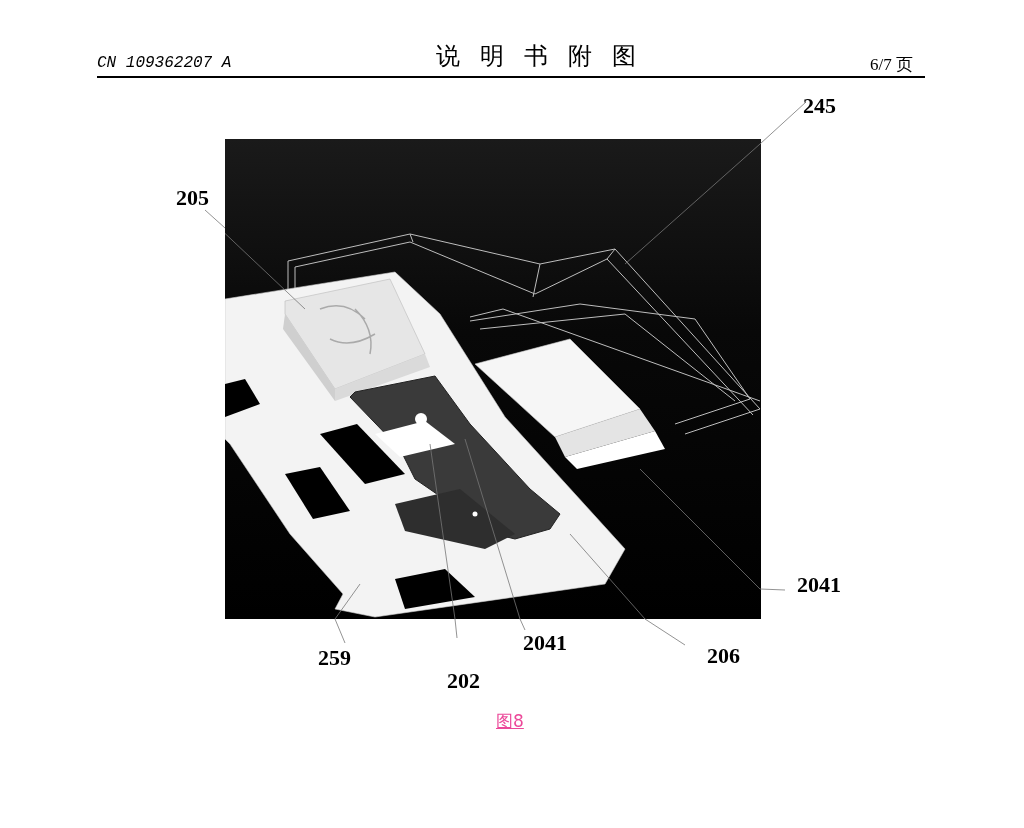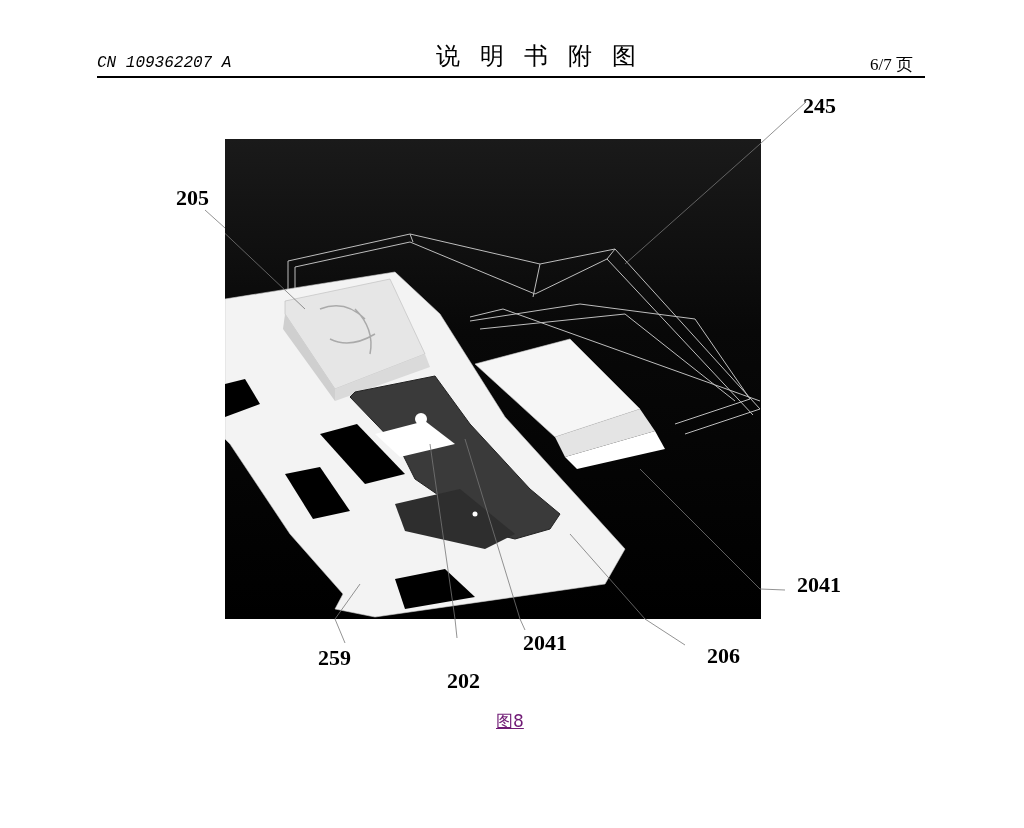--- a/index.html
+++ b/index.html
@@ -3,21 +3,21 @@
 <meta charset="utf-8">
 <style>
   html, body { margin:0; padding:0; background:#ffffff; }
   body { width:1024px; height:828px; position:relative; overflow:hidden; font-family:"Liberation Serif", serif; color:#000; }
   .hdr-left { position:absolute; left:97px; top:54px; font-family:"Liberation Mono", monospace; font-size:16px; letter-spacing:0px;font-style:italic; }
   .hdr-center { position:absolute; left:400px; top:40px; font-family:"DejaVu Sans", sans-serif; font-size:24px; letter-spacing:20px;margin-left:36px; }
   .hdr-right { position:absolute; left:870px; top:53px; font-family:"Liberation Serif", serif; font-size:17px; }
   .hdr-rule { position:absolute; left:97px; top:76px; width:828px; height:2px; background:#000; }
   .figure { position:absolute; left:225px; top:139px; width:536px; height:480px; }
   .label { position:absolute; font-family:"Liberation Serif", serif; font-weight:bold; font-size:22px; }
-  .caption { position:absolute; left:496px; top:710px; font-family:"DejaVu Sans", sans-serif; font-size:17px; color:#701a75;text-decoration:underline; }
+  .caption { position:absolute; left:496px; top:710px; font-family:"DejaVu Sans", sans-serif; font-size:17px; color:#ec4899;text-decoration:underline; }
   svg.leaders { position:absolute; left:0; top:0; }
 </style>
 </head>
 <body>
 
 <div class="hdr-left">CN 109362207 A</div>
 <div class="hdr-center">说明书附图</div>
 <div class="hdr-right">6/7 页</div>
 <div class="hdr-rule"></div>
 

